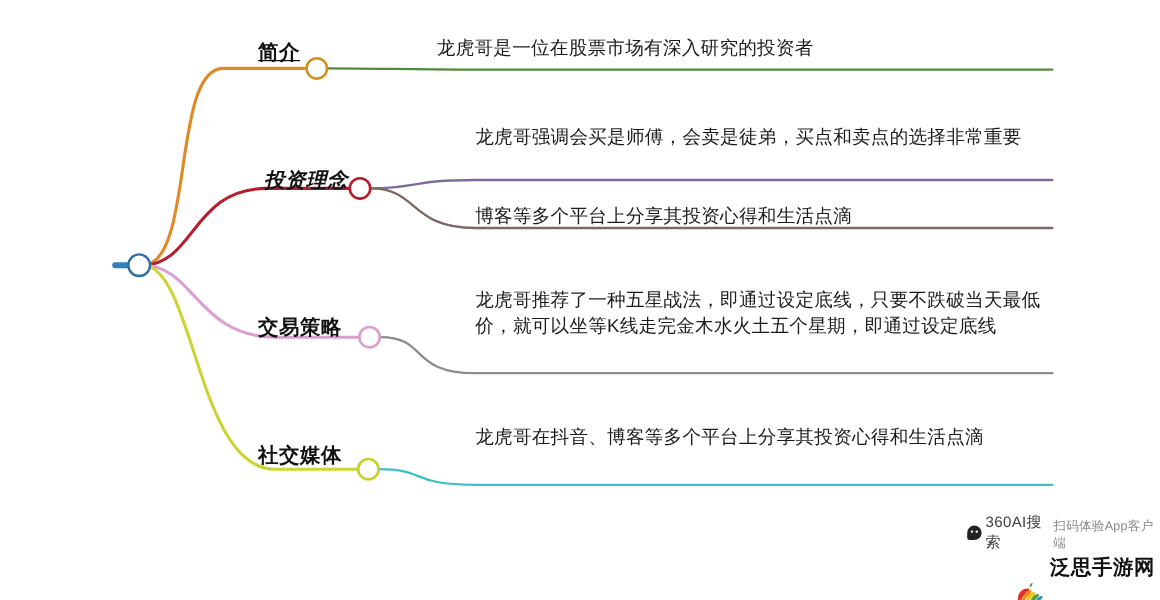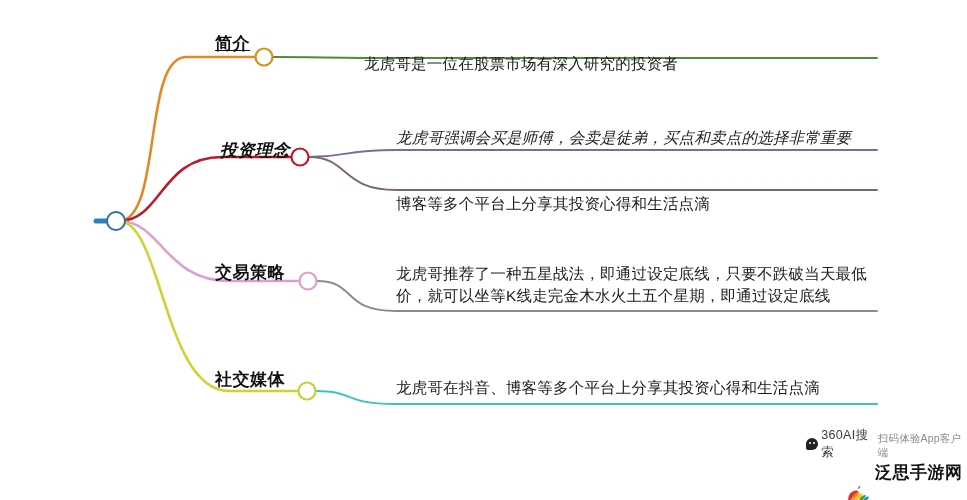--- a/index.html
+++ b/index.html
@@ -33,21 +33,20 @@
     text-align: right;
     transform: translateY(-100%);
   }
 
   .leaf-text {
     position: absolute;
     font-size: 15.5px;
     color: #1b1b1b;
     line-height: 1.42;
     letter-spacing: 0.2px;
-    margin-top: 23px;
   }
 
   
   #watermark-360 {
     position: absolute;
     left: 806px;
     top: 427px;
     display: flex;
     align-items: center;
   }
@@ -176,21 +175,21 @@
     <circle cx="116" cy="221" r="9" fill="#ffffff" stroke="#2f6f9f" stroke-width="2"></circle>
   </svg>
 
 <div class="branch-label" style="left:135px; top:55px; width:115px;text-decoration:underline;">简介</div>
 <div class="branch-label" style="left:120px; top:162px; width:170px;font-style:italic;">投资理念</div>
 <div class="branch-label" style="left:115px; top:284px; width:170px;">交易策略</div>
 <div class="branch-label" style="left:115px; top:391px; width:170px;font-family:Liberation Serif, serif;">社交媒体</div>
 
 <div class="leaf-text" style="left:364px; top:30px; width:500px;">龙虎哥是一位在股票市场有深入研究的投资者</div>
 
-<div class="leaf-text" style="left:396px; top:104px; width:478px;font-style:italic;">龙虎哥强调会买是师傅，会卖是徒弟，买点和卖点的选择非常重要</div>
+<div class="leaf-text" style="left:396px; top:104px; width:478px;">龙虎哥强调会买是师傅，会卖是徒弟，买点和卖点的选择非常重要</div>
 <div class="leaf-text" style="left:396px; top:170px; width:478px;">博客等多个平台上分享其投资心得和生活点滴</div>
 
 <div class="leaf-text" style="left:396px; top:240px; width:478px;">龙虎哥推荐了一种五星战法，即通过设定底线，只要不跌破当天最低价，就可以坐等K线走完金木水火土五个星期，即通过设定底线</div>
 
 <div class="leaf-text" style="left:396px; top:354px; width:478px;">龙虎哥在抖音、博客等多个平台上分享其投资心得和生活点滴</div>
 
 <div id="watermark-360">
   <div class="w360-row">
     <span class="w360-bubble"></span>
     <span class="w360-text">360AI搜索</span>

